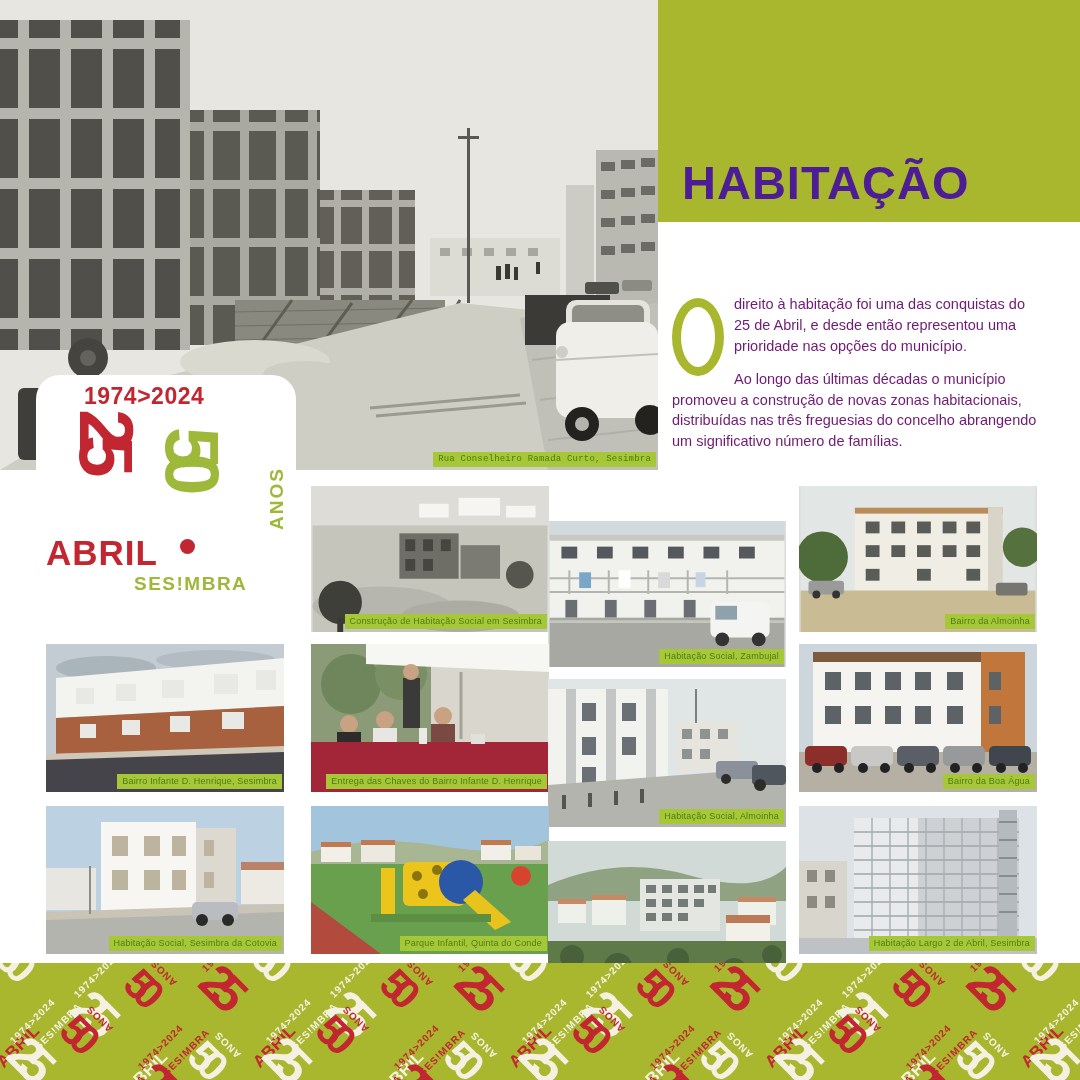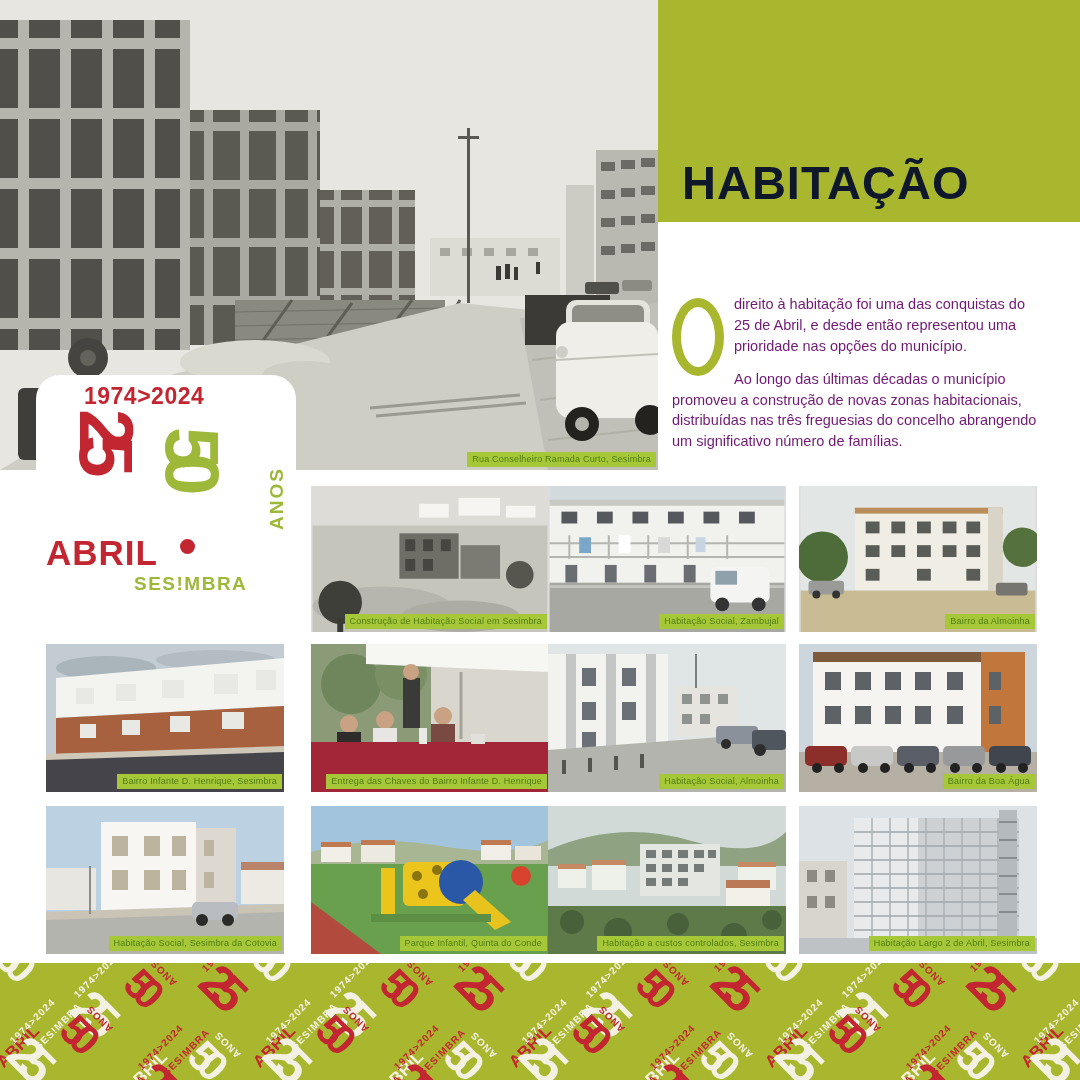--- a/index.html
+++ b/index.html
@@ -1,30 +1,30 @@
 <!DOCTYPE html>
 <html><head>
 <meta charset="utf-8">
 <style>
   html,body{margin:0;padding:0;background:#ffffff;}
   body{width:1080px;height:1080px;position:relative;overflow:hidden;
        font-family:"Liberation Sans",sans-serif;color:#3c3c3c;}
   .abs{position:absolute;}
 
   
-  .main-photo{left:0;top:0;width:658px;height:470px;overflow:hidden;background:#8b5cf6;}
+  .main-photo{left:0;top:0;width:658px;height:470px;overflow:hidden;background:#8b5cf6;font-family:Liberation Mono, monospace;}
   .main-photo svg{display:block;width:100%;height:100%;}
 
   
   .cap{position:absolute;right:2px;bottom:3px;background:#a6c838;color:#4e7c13;
        font-size:9px;line-height:1;padding:3px 5px;white-space:nowrap;letter-spacing:.2px;}
 
   
   .header-band{left:658px;top:0;width:422px;height:222px;background:#a9b72e;}
-  .header-band h1{position:absolute;left:24px;bottom:12px;margin:0;color:#0f172a;
+  .header-band h1{position:absolute;left:24px;bottom:12px;margin:0;color:#4c1d95;
        font-size:47px;font-weight:800;letter-spacing:1px;}
 
   
   .intro{left:672px;top:294px;width:372px;}
   .intro p{margin:0 0 12px 0;font-size:14.5px;line-height:1.44;color:#701a75;}
   .dropcap{float:left;width:34px;height:60px;border:9px solid #a9b72e;border-radius:50%;
        margin:4px 10px 2px 0;}
   .clr{clear:both;}
 
   
@@ -39,21 +39,21 @@
   .lg-anos{top:86px;right:4px;font-size:19px;color:#9eb93a;writing-mode:vertical-rl;
            transform:rotate(180deg);letter-spacing:2px;}
   .lg-ses{bottom:4px;left:92px;font-size:19px;color:#9eb93a;letter-spacing:1.5px;}
 
   
   .tile{position:absolute;overflow:hidden;background:#ddd;}
   .tile svg{display:block;width:100%;height:100%;}
   .r1{top:486px;height:146px;width:238px;}
   .r2{top:644px;height:148px;width:238px;}
   .r3{top:806px;height:148px;width:238px;}
-  .c1{left:46px;} .c2{left:311px;} .c3{left:548px;} .c4{left:799px;}
+  .c1{left:46px;} .c2{left:311px;} .c3{left:548px;margin-top:35px;} .c4{left:799px;}
 
   
   .pattern{left:0;top:963px;width:1080px;height:117px;background:#a9b72e;overflow:hidden;}
   .stamp{position:absolute;width:130px;height:130px;transform:rotate(-45deg);}
   .stamp span{position:absolute;font-weight:900;line-height:1;}
   .st-years{font-size:10px;top:0;left:30px;letter-spacing:1px;}
   .st-25{writing-mode:vertical-rl;font-size:50px;letter-spacing:-12px;top:10px;left:6px;}
   .st-50{writing-mode:vertical-rl;font-size:42px;letter-spacing:-10px;top:30px;left:62px;}
   .st-abril{font-size:17px;top:100px;left:0;}
   .st-anos{writing-mode:vertical-rl;transform:rotate(180deg);font-size:10px;top:34px;right:16px;letter-spacing:1px;}

